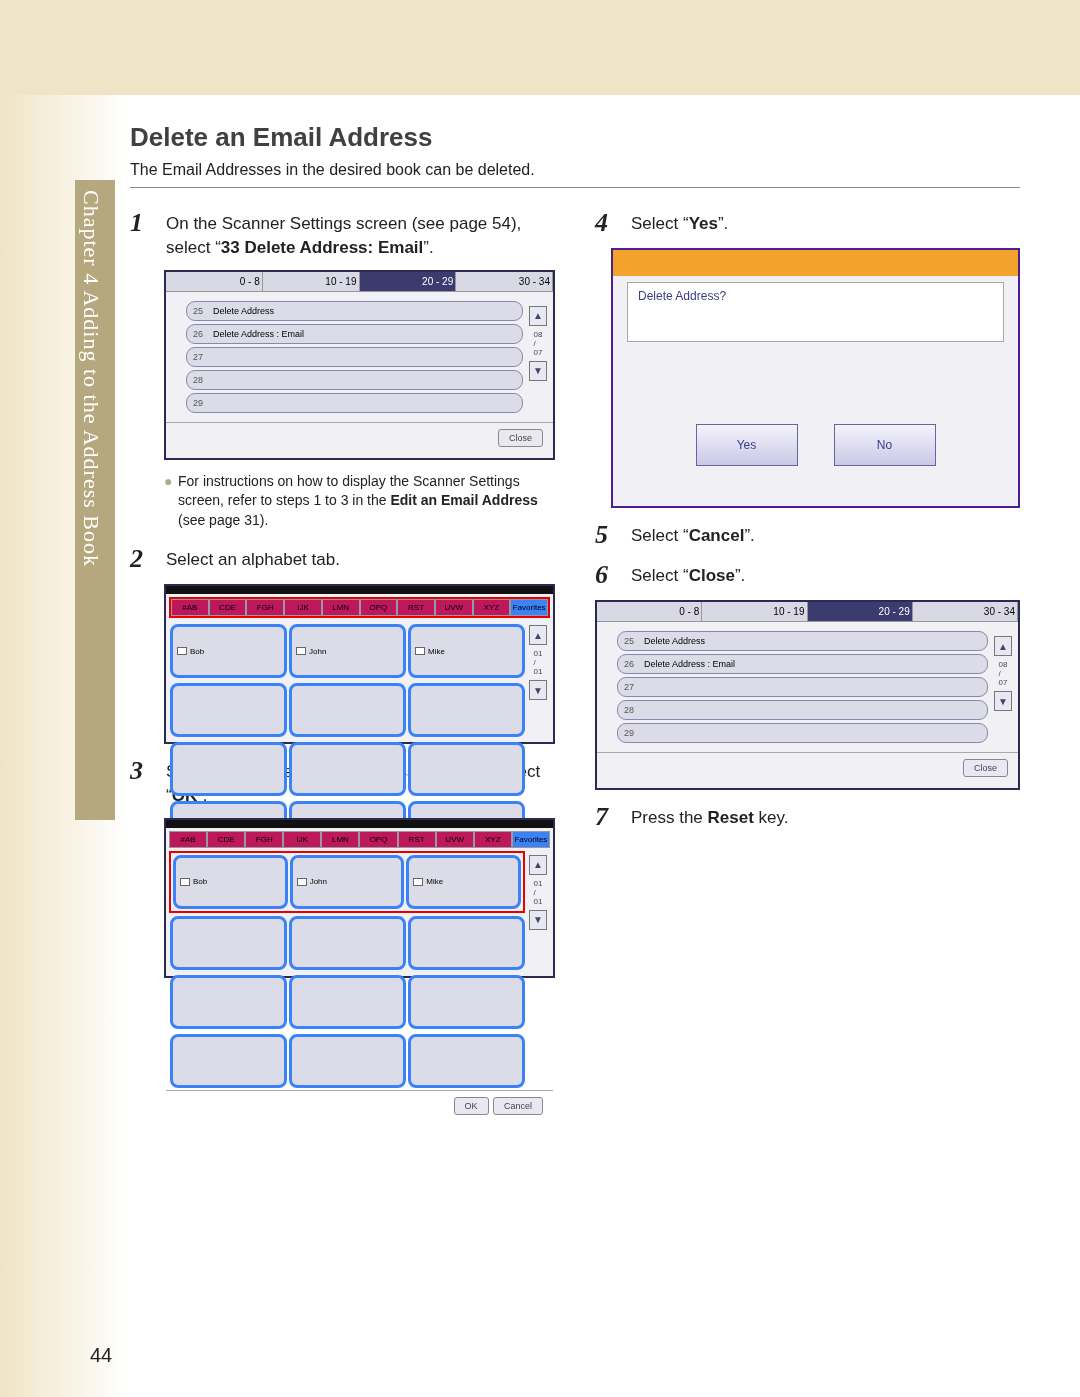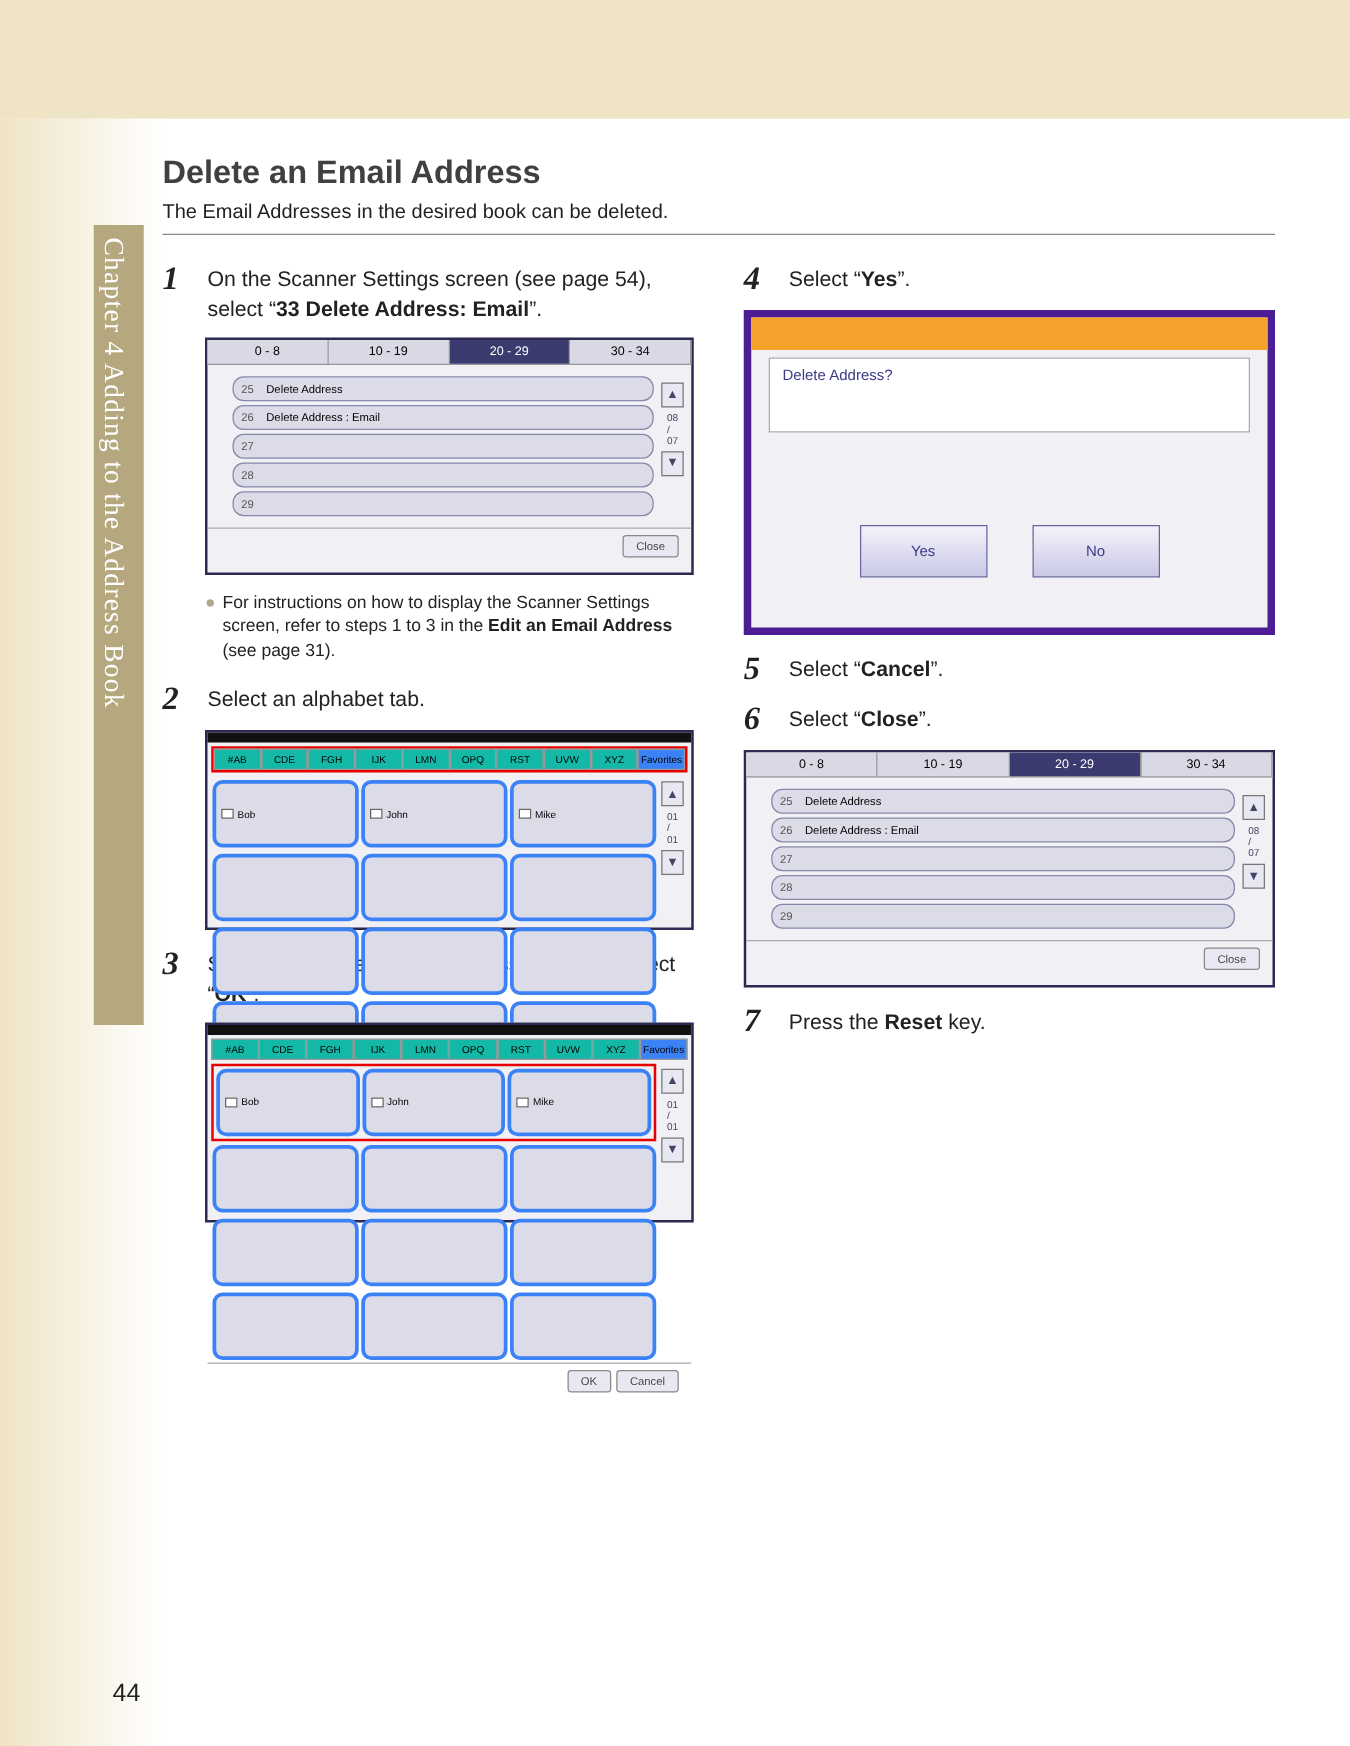--- a/index.html
+++ b/index.html
@@ -127,21 +127,21 @@
     box-sizing: border-box;
   }
   .mock .toprow {
     display: flex;
     border-bottom: 1px solid #999;
     font-size: 10px;
     background: #d9d9e6;
   }
   .mock .toprow .tabx {
     flex: 1;
-    text-align: center;
+    text-align: right;
     padding: 4px 2px;
     border-right: 1px solid #999;
   }
   .mock .toprow .tabx.active { background: #3b3b70; color: #fff; }
   .mock .listarea {
     padding: 6px 30px 6px 20px;
     position: relative;
   }
   .mock .listrow {
     background: #dcdce8;
@@ -191,21 +191,21 @@
   .redbox-thick { border: 3px solid #e80000; }
   .mock.alpha .alpharow {
     display: flex;
     font-size: 8px;
   }
   .mock.alpha .alpharow .at {
     flex: 1;
     text-align: center;
     padding: 3px 0;
     border: 1px solid #999;
-    background: #14b8a6;
+    background: #be185d;
   }
   .mock.alpha .alpharow .at.fav { background: #3b82f6; }
   .mock.alpha .grid3 {
     display: flex;
     gap: 2px;
     padding: 3px 28px 2px 4px;
   }
   .mock.alpha .grid3 .cell {
     flex: 1;
     height: 14px;
@@ -216,22 +216,22 @@
     display: flex;
     align-items: center;
     padding: 17px 4px;
     gap: 3px;
   }
   .mock.alpha .grid3 .cell .ic {
     width: 8px; height: 6px; border: 1px solid #666; background: #fff;
   }
   .mock.dialog {
     height: 260px;
-    margin-left: 0;
-    border: 6px solid #4c1d95;
+    margin-left: 16px;
+    border: 2px solid #4c1d95;
   }
   .mock.dialog .titlebar {
     background: #f3a32c;
     height: 26px;
   }
   .mock.dialog .qbox {
     margin: 6px 14px;
     background: #fff;
     height: 46px;
     font-size: 12px;

